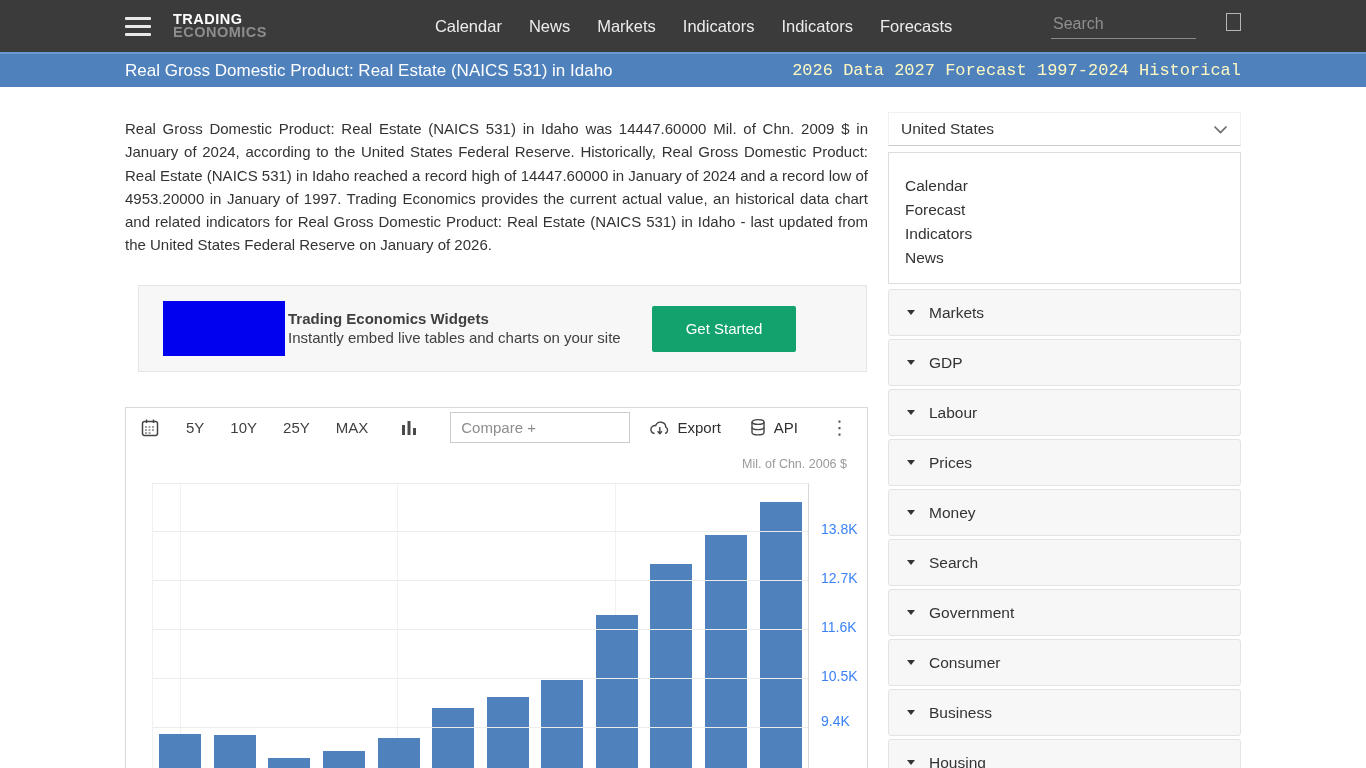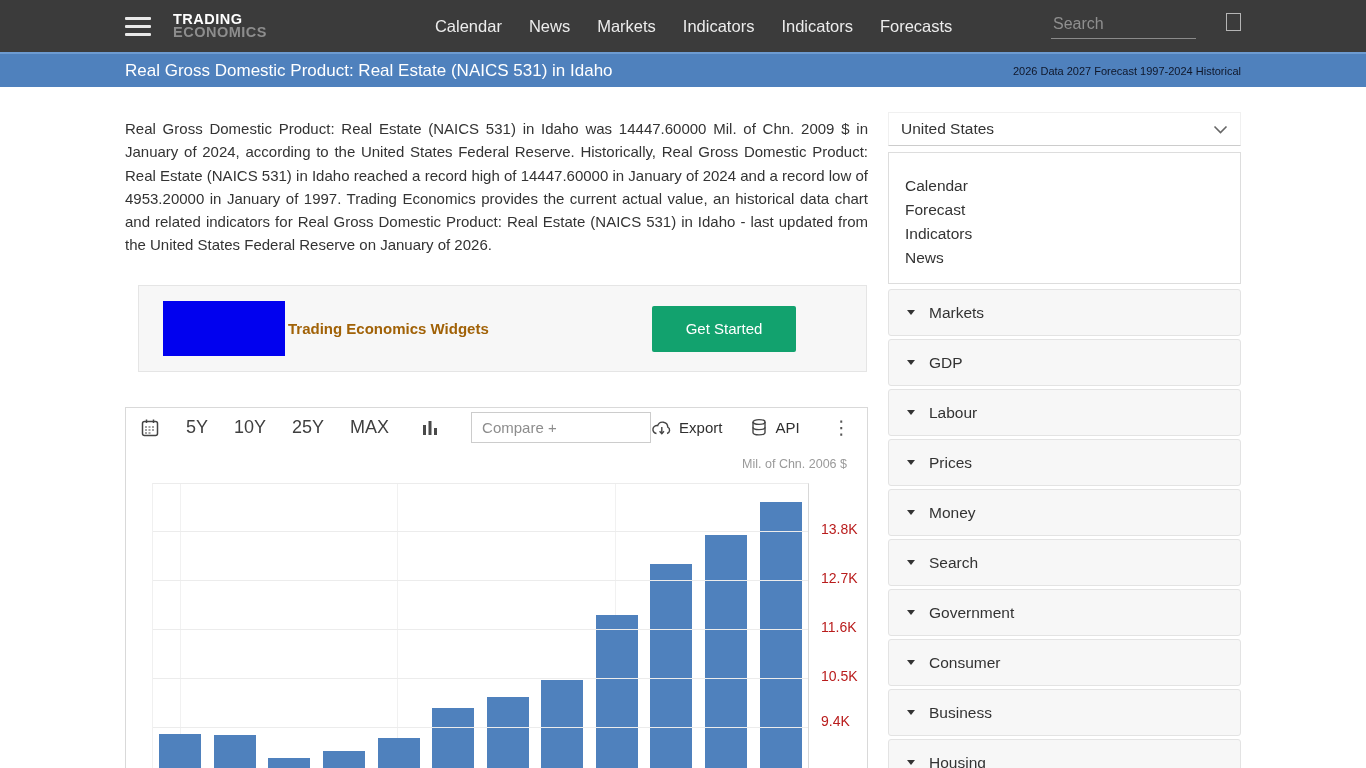--- a/index.html
+++ b/index.html
@@ -21,45 +21,45 @@
                   border-bottom:1px solid #8a8a8a; color:#ccc; font-size:16px;
                   padding:2px 2px 5px; outline:none; }
   .search input::placeholder { color:#8f8f8f; }
   .nav-sq { width:15px; height:18px; border:1px solid #b5b5b5; margin-left:30px; }
 
   
   .bluebar { height:35px; background:#4f81bd; border-top:2px solid #6d9bd1;
              display:flex; align-items:center; justify-content:space-between;
              padding:0 125px; }
   .bluebar .title { color:#fff; font-size:17px; }
-  .bluebar .meta  { color:#0f172a; font-size:11px; }
+  .bluebar .meta  { color:#fef9c3; font-size:17px;font-family:Liberation Mono, monospace; }
 
   
   .content { display:flex; padding:0 125px; }
   .main { width:743px; }
   .side { width:353px; margin-left:20px; }
 
   .article { margin-top:30px; font-size:15px; color:#333; line-height:23.3px;
              text-align:justify; }
 
   
   .promo { margin:28px 1px 0 13px; background:#f7f7f7; border:1px solid #e5e5e5;
            height:87px; display:flex; align-items:center; position:relative; }
   .ad-rect { width:122px; height:55px; background:#0101ef; margin-left:24px; flex:none; }
-  .promo-text { margin-left:3px; font-size:15px; color:#a16207; line-height:19px; }
+  .promo-text { margin-left:3px; font-size:15px; color:#404040; line-height:19px; }
   .promo-title { font-weight:bold; }
   .get-started { position:absolute; left:513px; top:20px; width:144px; height:46px;
                  background:#12a26e; color:#fff; border:none; font-size:15px;
                  border-radius:2px; cursor:pointer; }
 
   
   .chart-card { margin-top:35px; border:1px solid #d9d9d9; background:#fff; height:420px; }
   .toolbar { height:40px; display:flex; align-items:center; padding:0 14px; }
   .tb-icon { display:flex; align-items:center; cursor:pointer; }
-  .tb-range { font-size:18px; color:#3f3f3f; margin-left:26px; cursor:pointer; }
+  .tb-range { font-size:15px; color:#3f3f3f; margin-left:26px; cursor:pointer; }
   .tb-chart-icon { margin-left:32px; }
   .compare { margin-left:32px; width:180px; height:31px; border:1px solid #ccc;
              font-size:15px; color:#333; padding:0 10px; outline:none;
              font-family:"Liberation Sans", sans-serif; }
   .compare::placeholder { color:#8d8d8d; }
   .tb-right { margin-left:auto; display:flex; align-items:center; gap:28px; }
   .tb-group { display:flex; align-items:center; gap:7px; cursor:pointer;
               font-size:15px; color:#2f2f2f; }
   .kebab { font-size:19px; color:#555; cursor:pointer; padding:0 4px; }
 
@@ -69,21 +69,21 @@
   .plot-wrap { position:relative; margin:12px 0 0 26px; height:330px; }
   .plot { position:absolute; left:0; top:0; width:657px; height:330px;
           border-top:1px solid #ececec; border-left:1px solid #f0f0f0;
           border-right:1px solid #d8d8d8; }
   .hgrid { position:absolute; left:0; width:100%; height:1px; background:#ececec; }
   .vgrid { position:absolute; top:0; height:100%; width:1px; background:#f1f1f1; }
   .bars  { position:absolute; left:0; top:0; bottom:0; width:100%;
            display:flex; justify-content:space-around; align-items:flex-end; }
   .bar   { width:42px; }
   .ylabels { position:absolute; left:669px; top:0; width:70px; height:100%; }
-  .ylabel  { position:absolute; font-size:14px; color:#b91c1c; white-space:nowrap; }
+  .ylabel  { position:absolute; font-size:14px; color:#3b82f6; white-space:nowrap; }
 
   
   .country-select { margin-top:25px; height:34px; border:1px solid #f0f0f0;
                     border-bottom:1px solid #ccc; display:flex; align-items:center;
                     justify-content:space-between; padding:0 12px;
                     font-size:15.5px; color:#333; cursor:pointer; background:#fff; }
   .side-links { margin-top:6px; border:1px solid #ddd; padding:21px 16px 13px; }
   .side-link  { display:block; font-size:15.5px; color:#333; line-height:24px;
                 text-decoration:none; cursor:pointer; }
   .acc { margin-top:5px; }
@@ -128,20 +128,21 @@
 
 <div class="content">
 
   <div class="main">
     <p class="article">Real Gross Domestic Product: Real Estate (NAICS 531) in Idaho was 14447.60000 Mil. of Chn. 2009 $ in January of 2024, according to the United States Federal Reserve. Historically, Real Gross Domestic Product: Real Estate (NAICS 531) in Idaho reached a record high of 14447.60000 in January of 2024 and a record low of 4953.20000 in January of 1997. Trading Economics provides the current actual value, an historical data chart and related indicators for Real Gross Domestic Product: Real Estate (NAICS 531) in Idaho - last updated from the United States Federal Reserve on January of 2026.</p>
 
     <div class="promo">
       <div class="ad-rect"></div>
       <div class="promo-text">
         <div class="promo-title">Trading Economics Widgets</div>
+        <div>Instantly embed live tables and charts on your site</div>
       </div>
       <button class="get-started">Get Started</button>
     </div>
 
     <div class="chart-card">
       <div class="toolbar">
         <div class="tb-icon">
           <svg width="20" height="20" viewBox="0 0 20 20">
             <rect x="2.5" y="3.5" width="15" height="14" rx="2" fill="none" stroke="#444" stroke-width="1.5"></rect>
             <line x1="6.5" y1="1.5" x2="6.5" y2="5" stroke="#444" stroke-width="1.5"></line>

